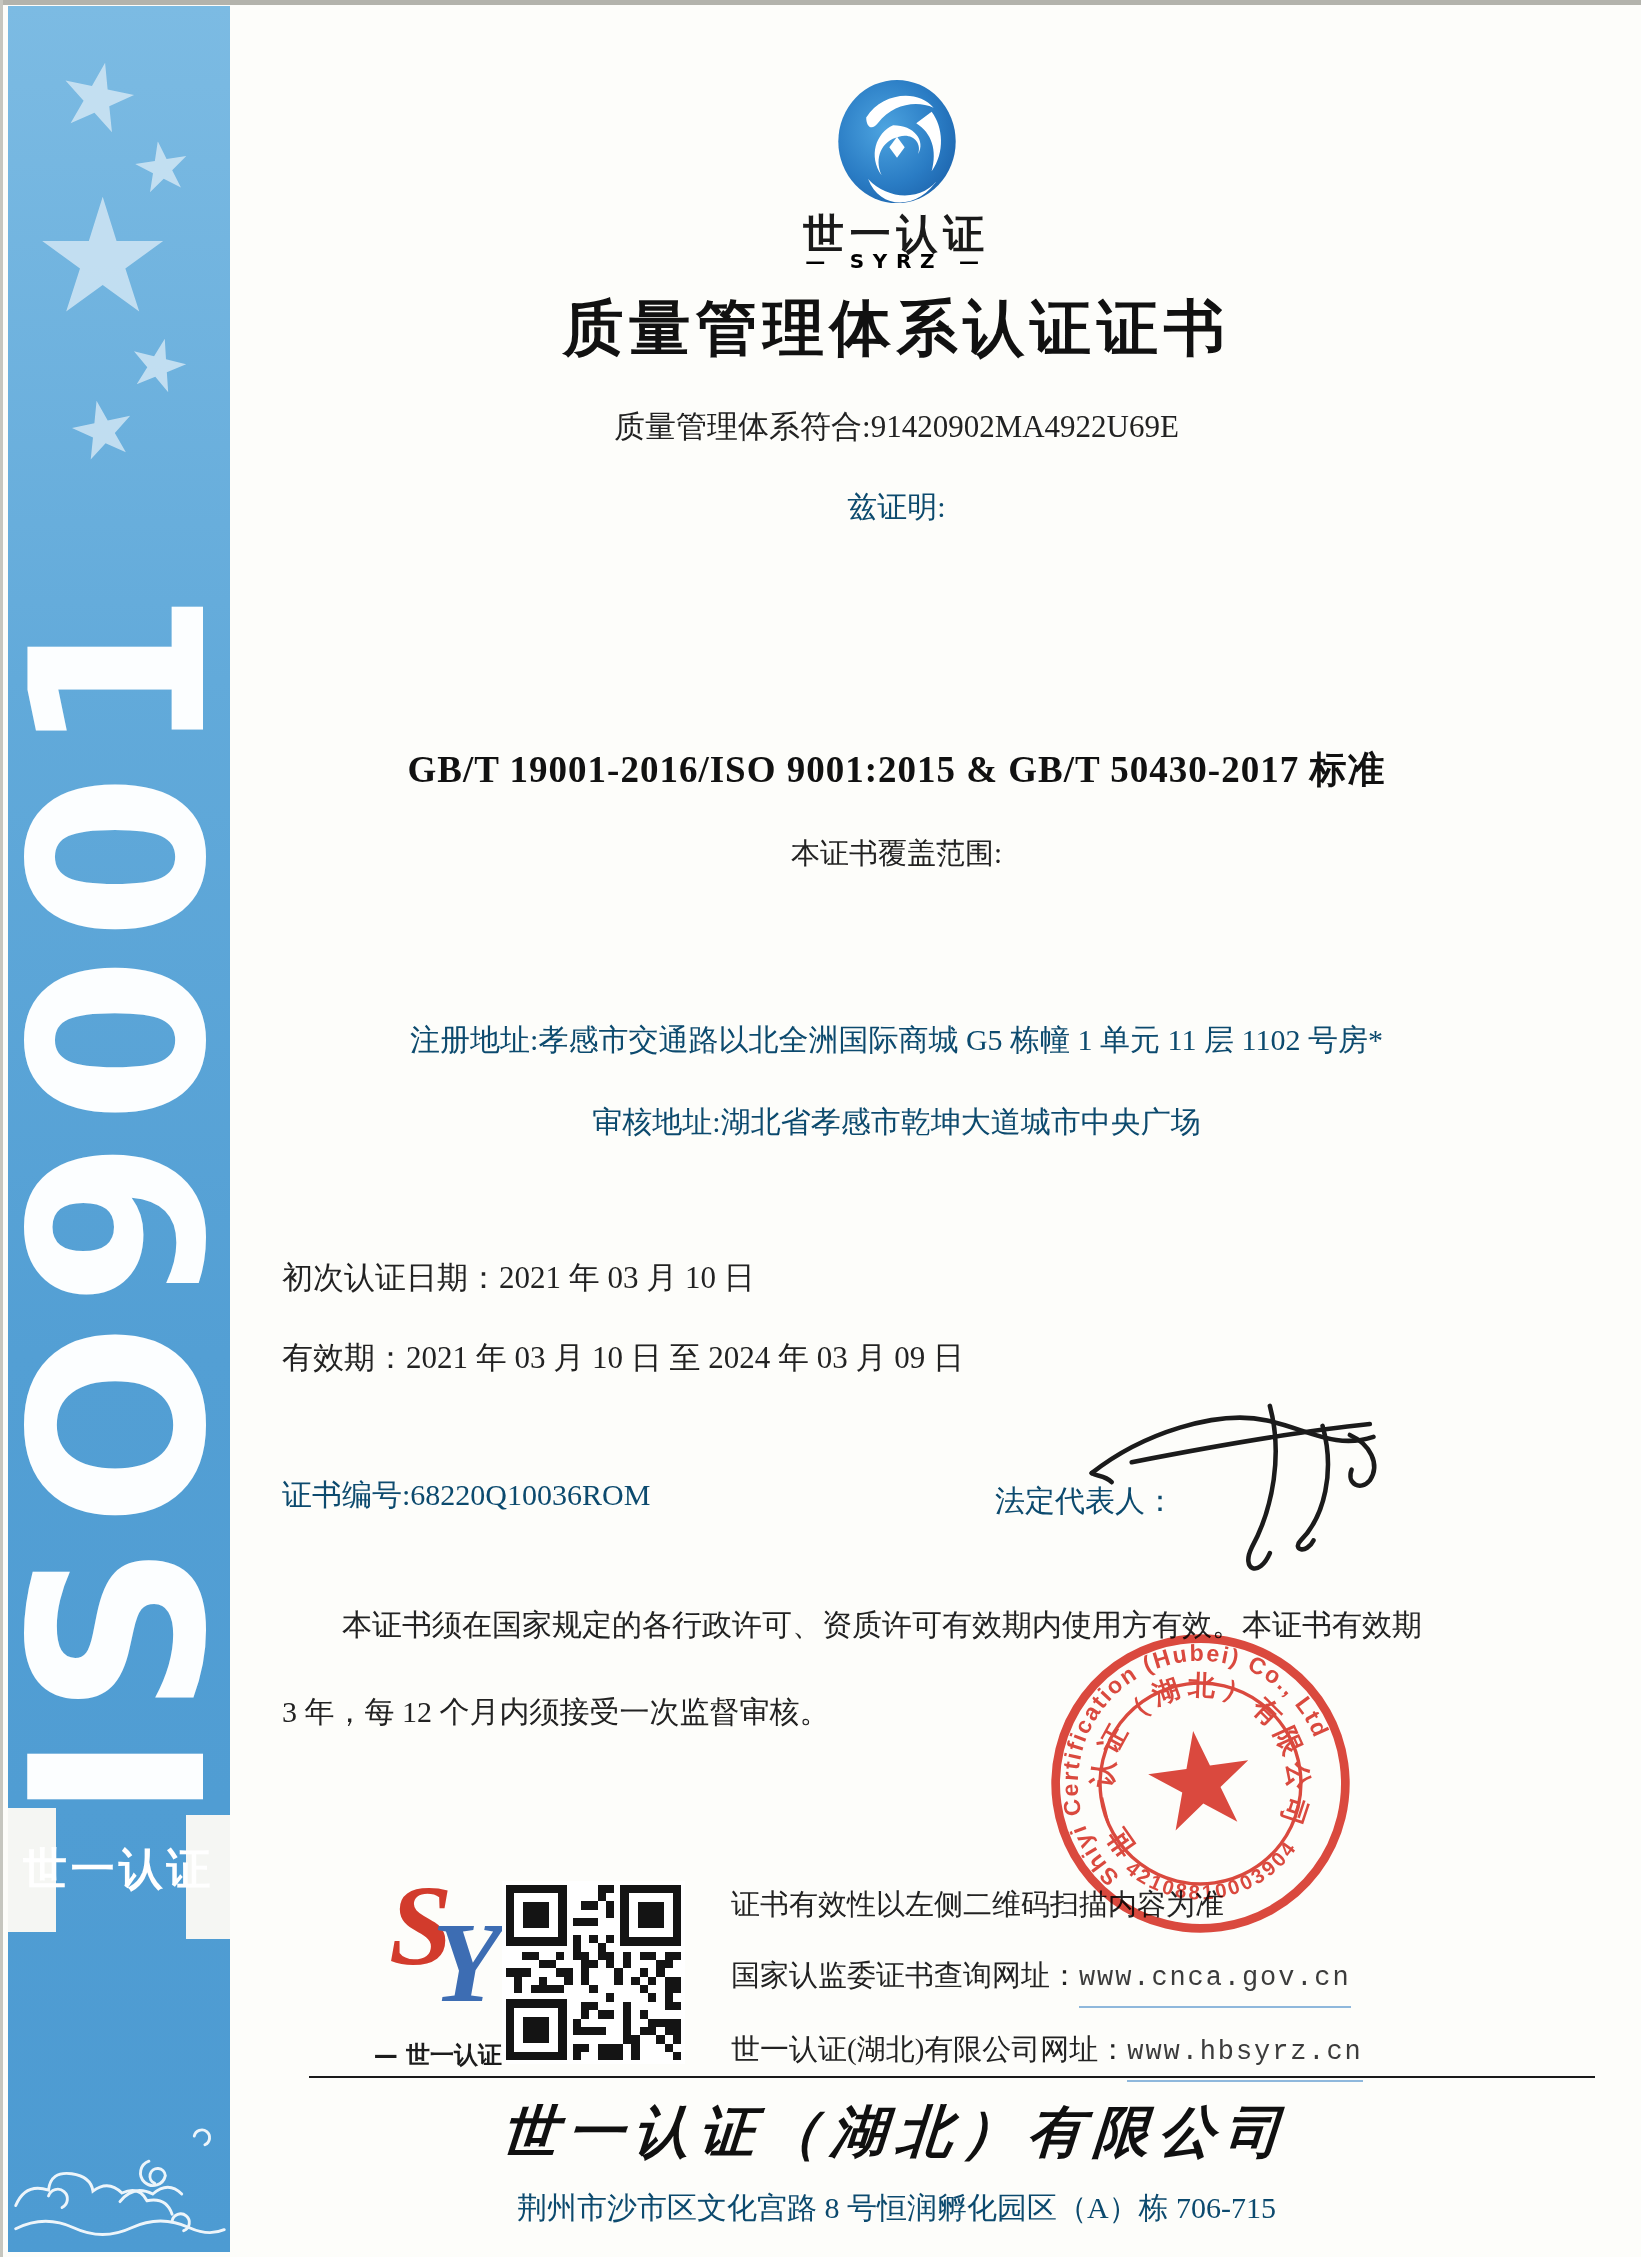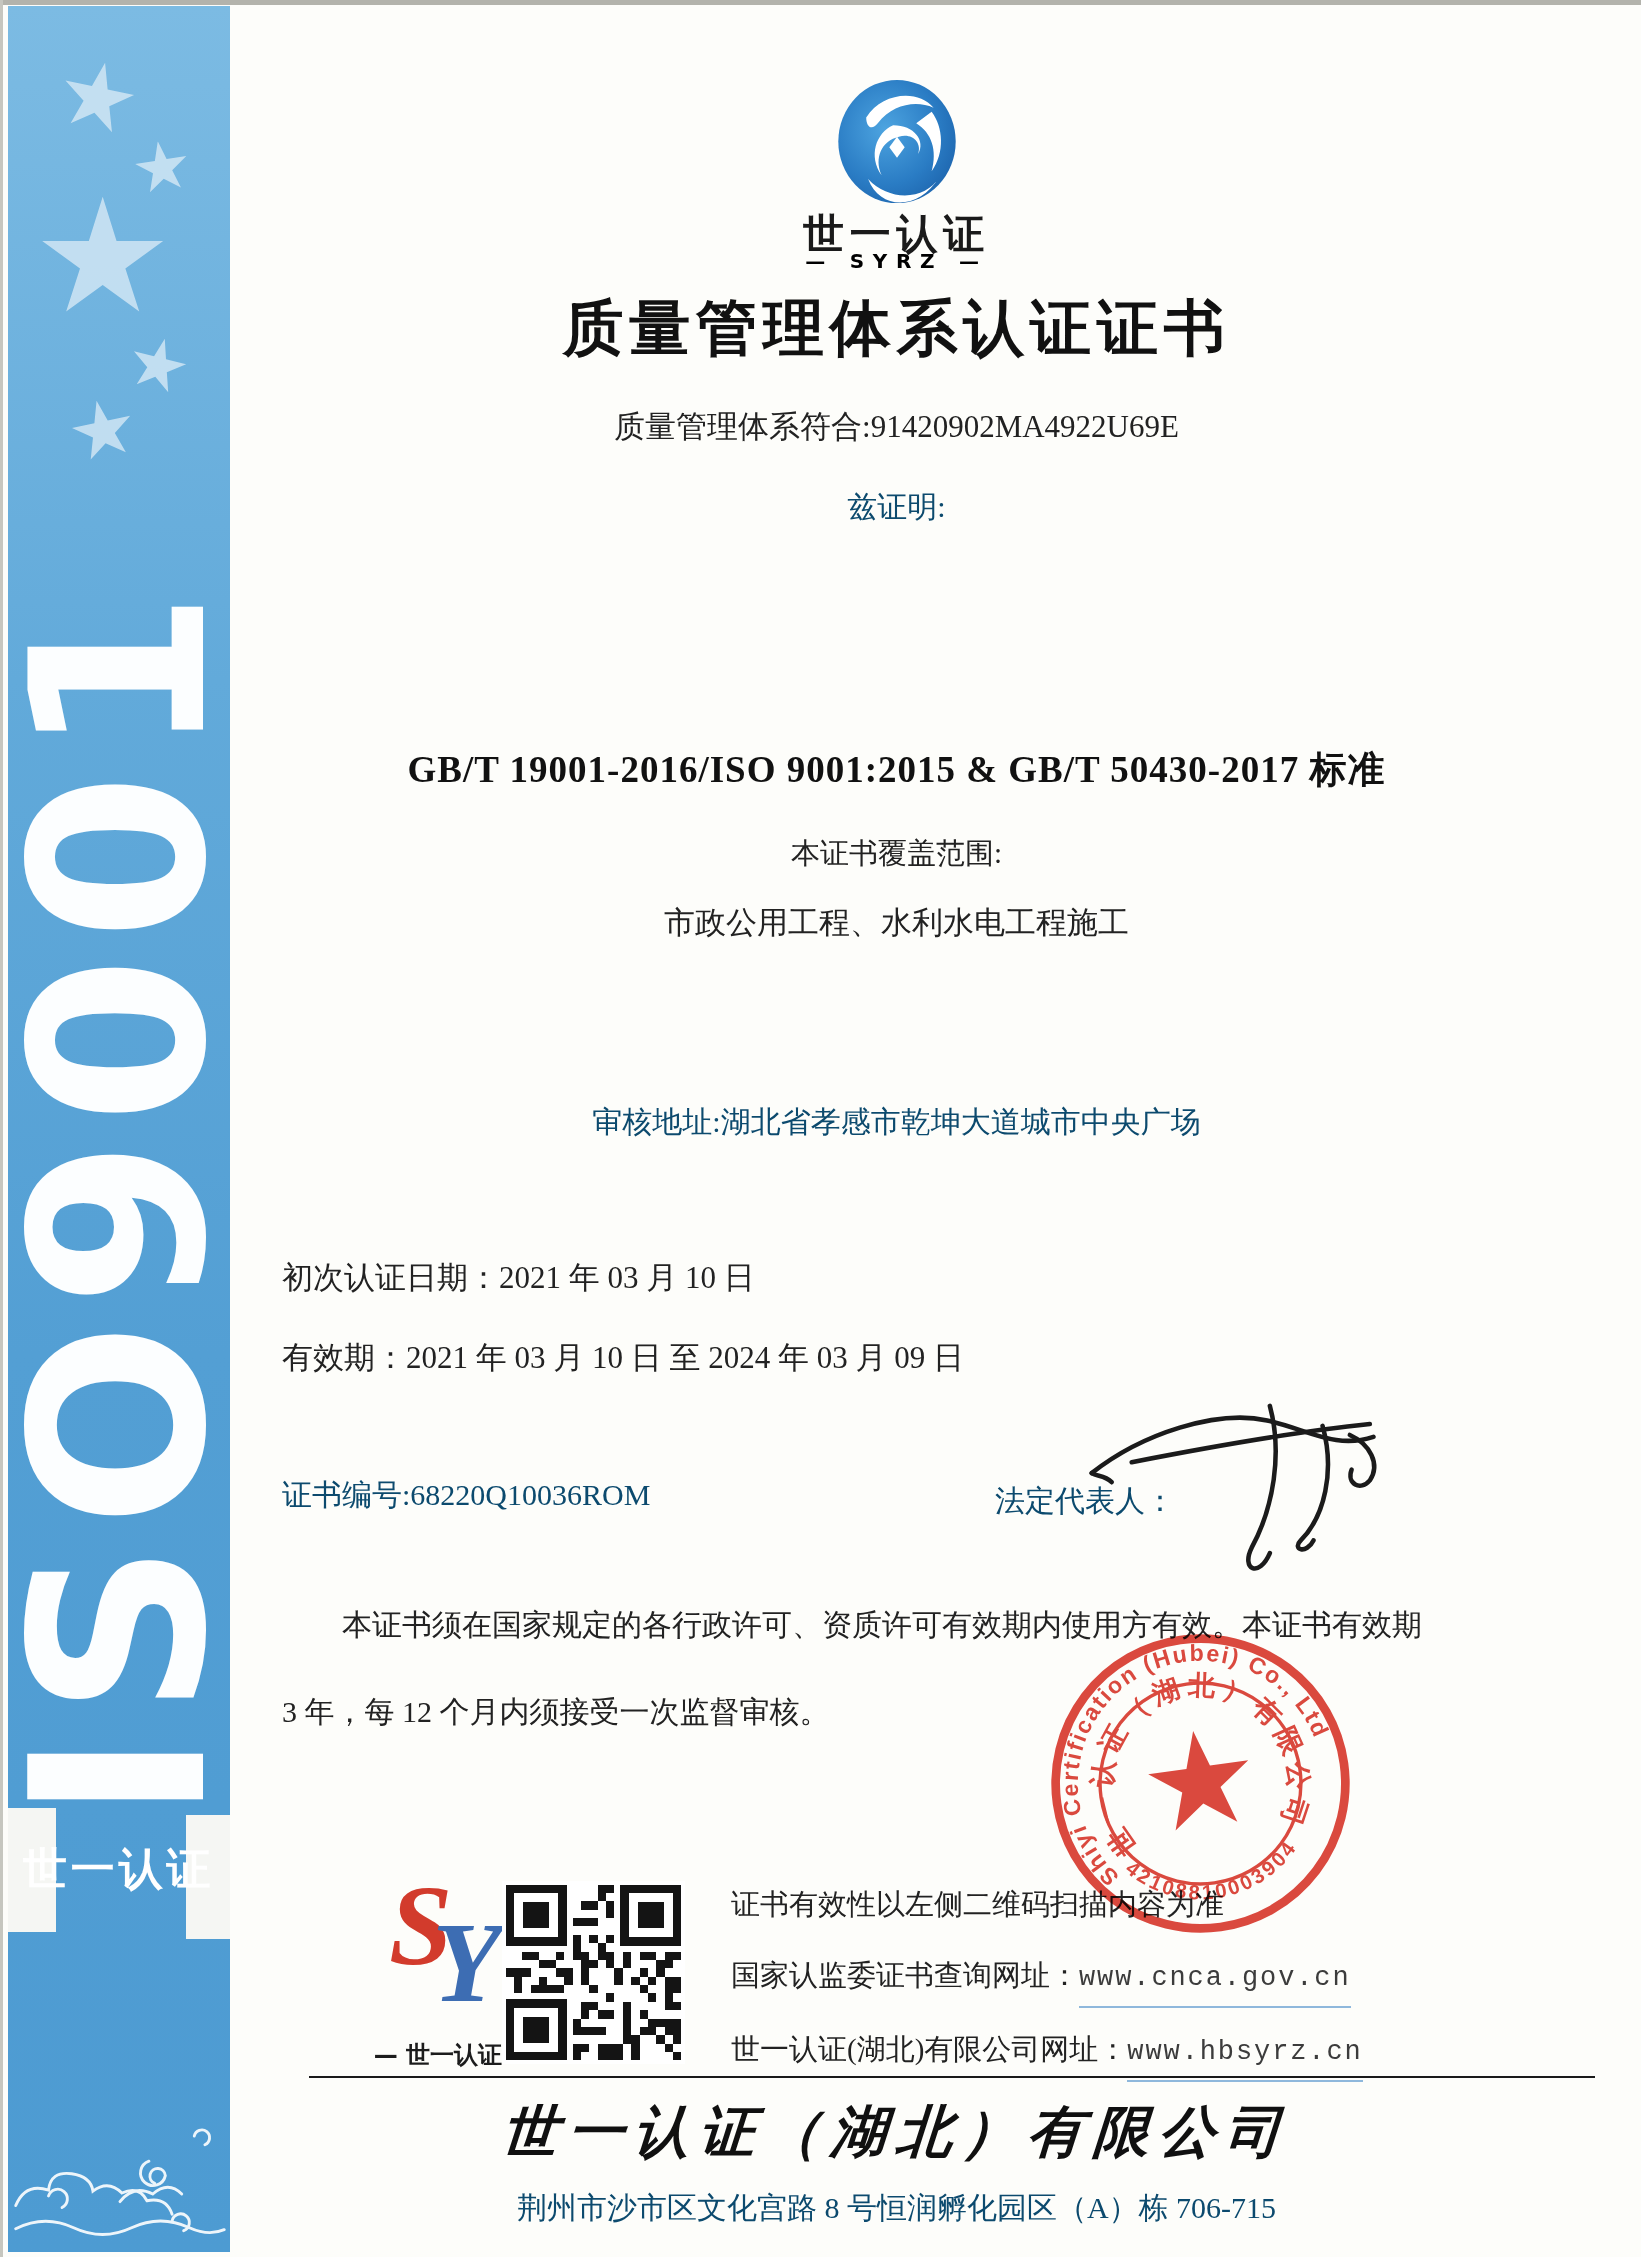--- a/index.html
+++ b/index.html
@@ -122,21 +122,21 @@
       <path fill="#fff" d="M66,62 l8,11 -8,11 -8,-11 Z"></path>
     </svg>
     <div class="cabs brand-name" style="top:207px;">世一认证</div>
     <div class="cabs brand-abbr" style="top:249px;">— SYRZ —</div>
 
     <div class="cabs title" style="top:288px;">质量管理体系认证证书</div>
     <div class="cabs t32" style="top:406px;">质量管理体系符合:91420902MA4922U69E</div>
     <div class="cabs t31" style="top:487px;">兹证明:</div>
     <div class="cabs standard" style="top:745px;">GB/T 19001-2016/ISO 9001:2015 &amp; GB/T 50430-2017 标准</div>
     <div class="cabs t30" style="top:834px;">本证书覆盖范围:</div>
-    <div class="cabs t32" style="top:902px;">市政公用工程、水利水电工程施工</div>
+    <div class="cabs t31" style="top:1020px;">注册地址:孝感市交通路以北全洲国际商城 G5 栋幢 1 单元 11 层 1102 号房*</div>
     <div class="cabs t31" style="top:1102px;">审核地址:湖北省孝感市乾坤大道城市中央广场</div>
 
     <div class="cabs t32 left-line" style="top:1257px;left:53px;width:auto;">
       <span>初次认证日期：</span><span>2021 年 03 月 10 日</span>
     </div>
     <div class="cabs t32 left-line" style="top:1337px;left:53px;width:auto;">
       <span>有效期：</span><span>2021 年 03 月 10 日  至 2024 年 03 月 09 日</span>
     </div>
 
     <div class="cabs t31 left-line" style="top:1475px;left:53px;width:auto;">证书编号:68220Q10036ROM</div>

